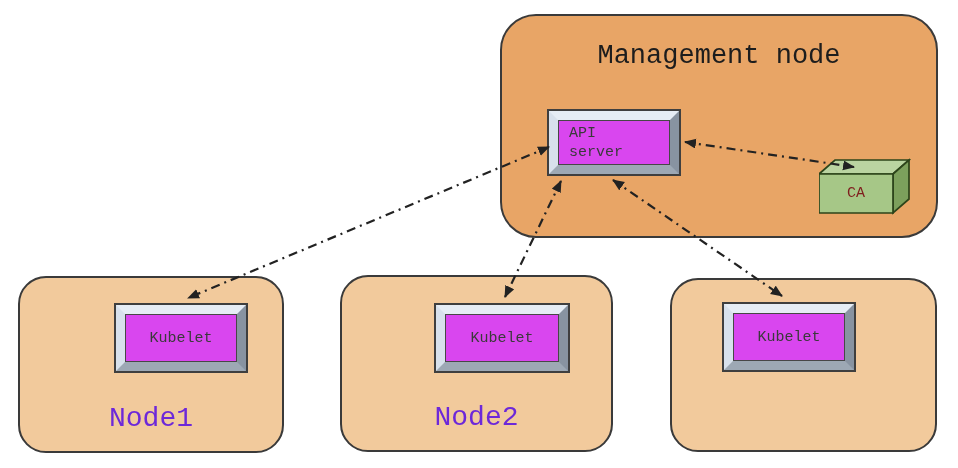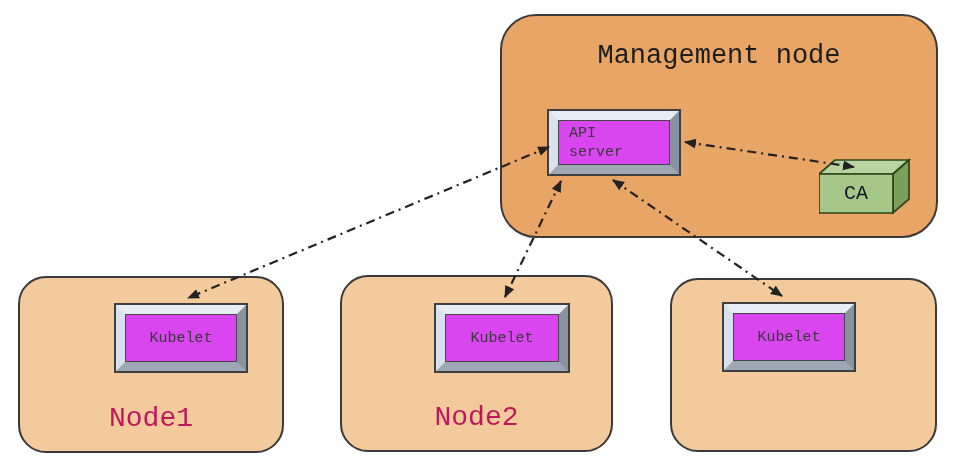--- a/index.html
+++ b/index.html
@@ -13,21 +13,21 @@
     border:2.5px solid #3a3a3a;
   }
   .mgmt{background:#e8a566;border-radius:36px;}
   .worker{background:#f2ca9c;border-radius:28px;}
   .mgmt-title{
     position:absolute;left:0;top:24px;width:100%;
     text-align:center;font-size:27px;line-height:33px;color:#1d1d1d;
   }
   .worker-label{
     position:absolute;left:0;bottom:17px;width:100%;
-    text-align:center;font-size:28px;color:#be185d;
+    text-align:center;font-size:28px;color:#6d28d9;
   }
   
   .device{
     position:absolute;box-sizing:border-box;
     border:2px solid #3f3f3f;background:#9aa5b2;
   }
   .device .frame{
     width:100%;height:100%;box-sizing:border-box;
     border:9px solid;
     border-color:#e6edf5 #8893a1 #9da8b4 #d8e1ec;
@@ -39,21 +39,21 @@
     color:#3a3a3a;
   }
   .panel.left{justify-content:flex-start;padding-left:10px;}
   .api-label{display:block;width:54px;font-size:15px;line-height:19px;}
   .kubelet-label{font-size:15px;}
   
   .ca-wrap{position:absolute;}
   .ca-label{
     position:absolute;left:0;top:16px;width:74px;height:39px;
     display:flex;align-items:center;justify-content:center;
-    font-size:20px;color:#0f172a;
+    font-size:15px;color:#7f1d1d;
   }
   
   #arrows{position:absolute;left:0;top:0;z-index:20;pointer-events:none;}
 </style>
 </head>
 <body>
 
 <div id="canvas">
 
   <div class="big-node mgmt" style="left:500px;top:14px;width:438px;height:224px;">

